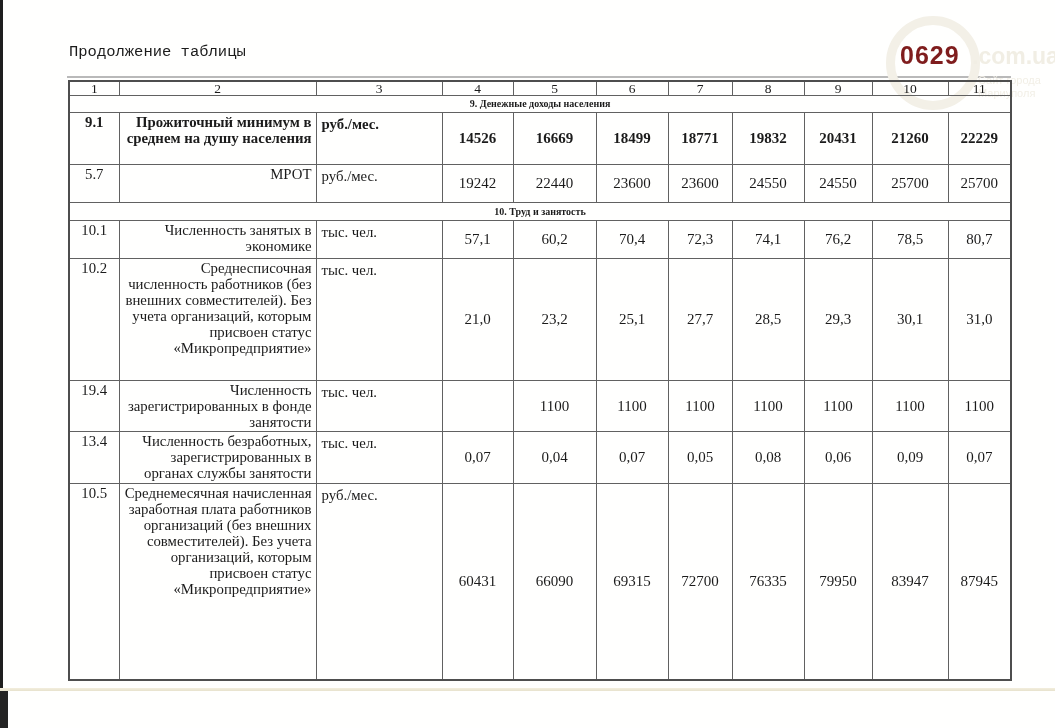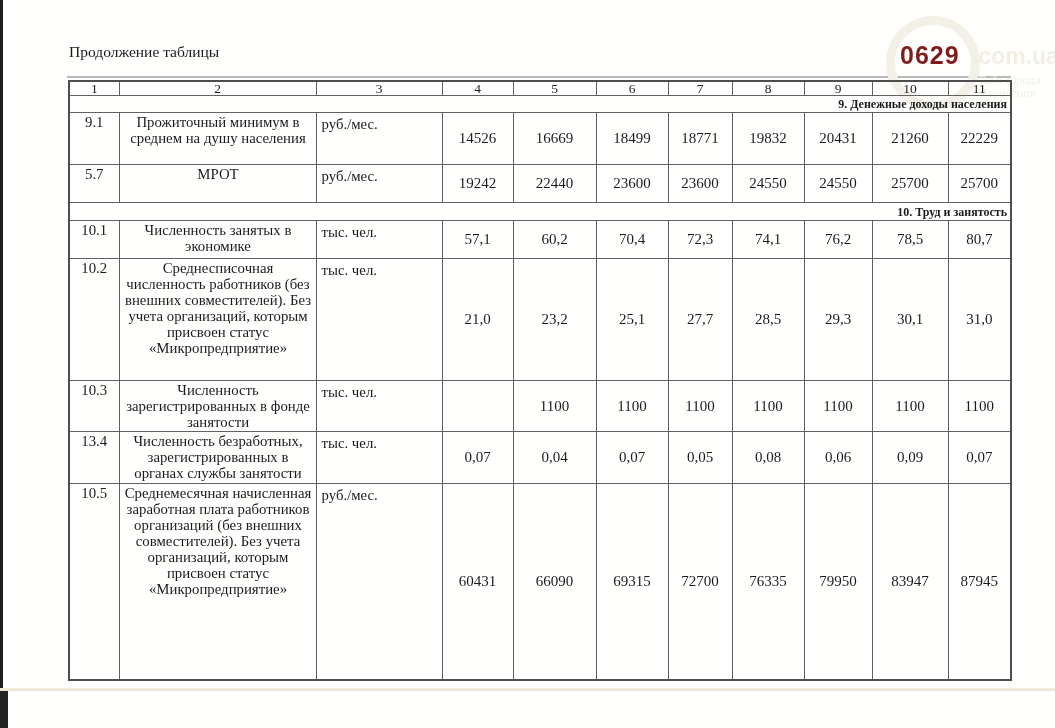--- a/index.html
+++ b/index.html
@@ -28,34 +28,34 @@
                 border:9px solid #f3f0e7; border-radius:50%; }
   .wm-num     { position:absolute; left:16px; top:27px; font-size:25px; font-weight:bold;
                 color:#7f1d1d; font-family:"Liberation Sans",sans-serif; letter-spacing:1px; }
   .wm-dom     { position:absolute; left:88px; top:29px; font-size:23px; font-weight:bold;
                 color:#f1eee4; font-family:"Liberation Sans",sans-serif; }
   .wm-tag1    { position:absolute; left:94px; top:60px; font-size:11px; color:#f2efe6;
                 font-family:"Liberation Sans",sans-serif; }
   .wm-tag2    { position:absolute; left:94px; top:73px; font-size:11px; color:#f2efe6;
                 font-family:"Liberation Sans",sans-serif; }
 
-  .caption { position:absolute; left:69px; top:43px; font-size:15.5px; }
+  .caption { position:absolute; left:69px; top:43px; font-size:15.5px;font-family:Liberation Mono, monospace; }
 
   table.stat {
     position:absolute; left:68px; top:80px; width:942px;
     border-collapse:collapse; table-layout:fixed;
     border:2px solid #4e4e4e;
   }
   .stat th, .stat td { border:1.5px solid #616161; overflow:hidden; }
   .stat thead th { height:12px; padding:0; font-weight:normal; font-size:13.5px;
                    line-height:13px; text-align:center; vertical-align:middle; }
-  .section-cell { font-weight:bold; font-size:12px; line-height:16px;
-                  padding:0 3px; text-align:right; vertical-align:middle; }
+  .section-cell { font-weight:bold; font-size:10px; line-height:16px;
+                  padding:0 3px; text-align:center; vertical-align:middle; }
   .num-cell  { text-align:center; vertical-align:top; font-size:14.8px; line-height:16px; padding:1px 2px; }
-  .name-cell { text-align:center; vertical-align:top; font-size:14.8px; line-height:16px; padding:1px 4px 1px 5px; }
+  .name-cell { text-align:right; vertical-align:top; font-size:14.8px; line-height:16px; padding:1px 4px 1px 5px; }
   .unit-cell { text-align:left; vertical-align:top; font-size:14.8px; line-height:16px; padding:3px 4px 1px 5px; }
   .val-cell  { text-align:center; vertical-align:middle; font-size:15px; padding:10px 2px; }
 </style>
 </head>
 <body>
 
 <div class="page">
 
   <div class="edge-left"></div>
   <div class="edge-left-bottom"></div>
@@ -102,21 +102,21 @@
           <th>8</th>
           <th>9</th>
           <th>10</th>
           <th>11</th>
         </tr>
     </thead>
     <tbody id="table-body">
         <tr style="height: 17px;">
           <td colspan="11" class="section-cell">9. Денежные доходы населения</td>
         </tr>
-        <tr style="height: 52px;">
+        <tr style="height: 52px; font-weight: bold;">
           <td class="num-cell">9.1</td>
           <td class="name-cell">Прожиточный минимум в среднем на душу населения</td>
           <td class="unit-cell">руб./мес.</td>
           <td class="val-cell">14526</td>
           <td class="val-cell">16669</td>
           <td class="val-cell">18499</td>
           <td class="val-cell">18771</td>
           <td class="val-cell">19832</td>
           <td class="val-cell">20431</td>
           <td class="val-cell">21260</td>
@@ -158,21 +158,21 @@
           <td class="val-cell">21,0</td>
           <td class="val-cell">23,2</td>
           <td class="val-cell">25,1</td>
           <td class="val-cell">27,7</td>
           <td class="val-cell">28,5</td>
           <td class="val-cell">29,3</td>
           <td class="val-cell">30,1</td>
           <td class="val-cell">31,0</td>
         </tr>
         <tr style="height: 48px;">
-          <td class="num-cell">10.3</td>
+          <td class="num-cell">19.4</td>
           <td class="name-cell">Численность зарегистрированных в фонде занятости</td>
           <td class="unit-cell">тыс. чел.</td>
           <td class="val-cell"></td>
           <td class="val-cell">1100</td>
           <td class="val-cell">1100</td>
           <td class="val-cell">1100</td>
           <td class="val-cell">1100</td>
           <td class="val-cell">1100</td>
           <td class="val-cell">1100</td>
           <td class="val-cell">1100</td>

